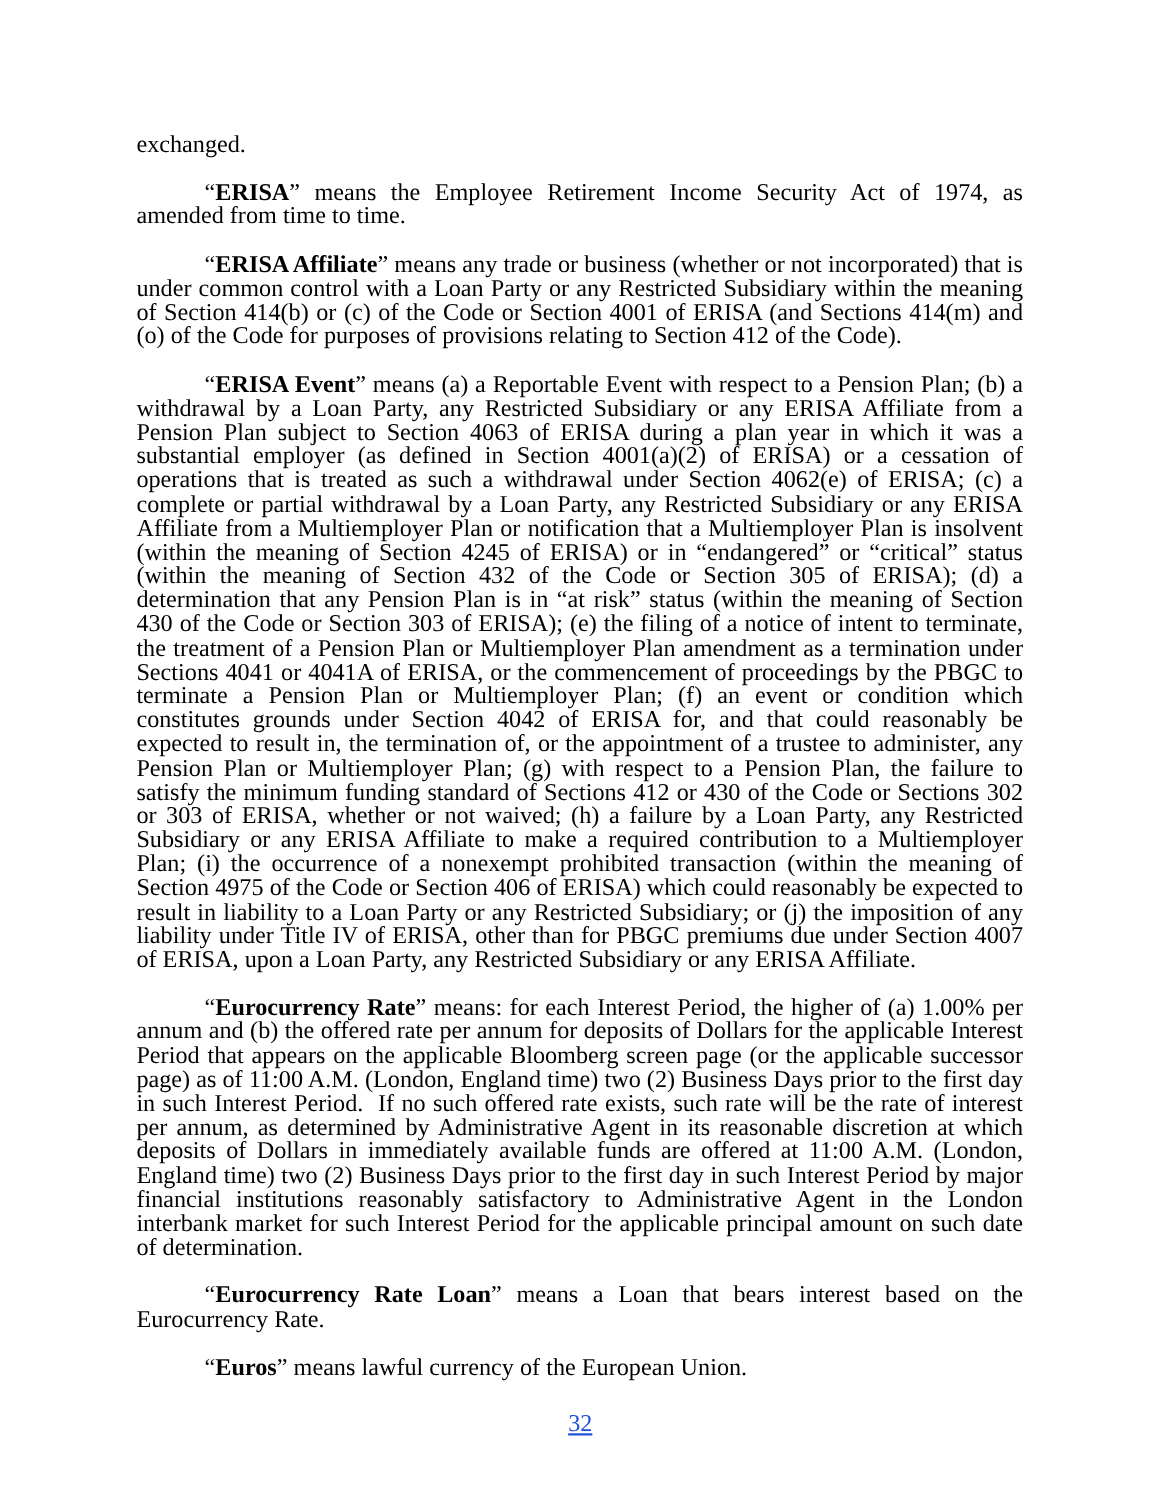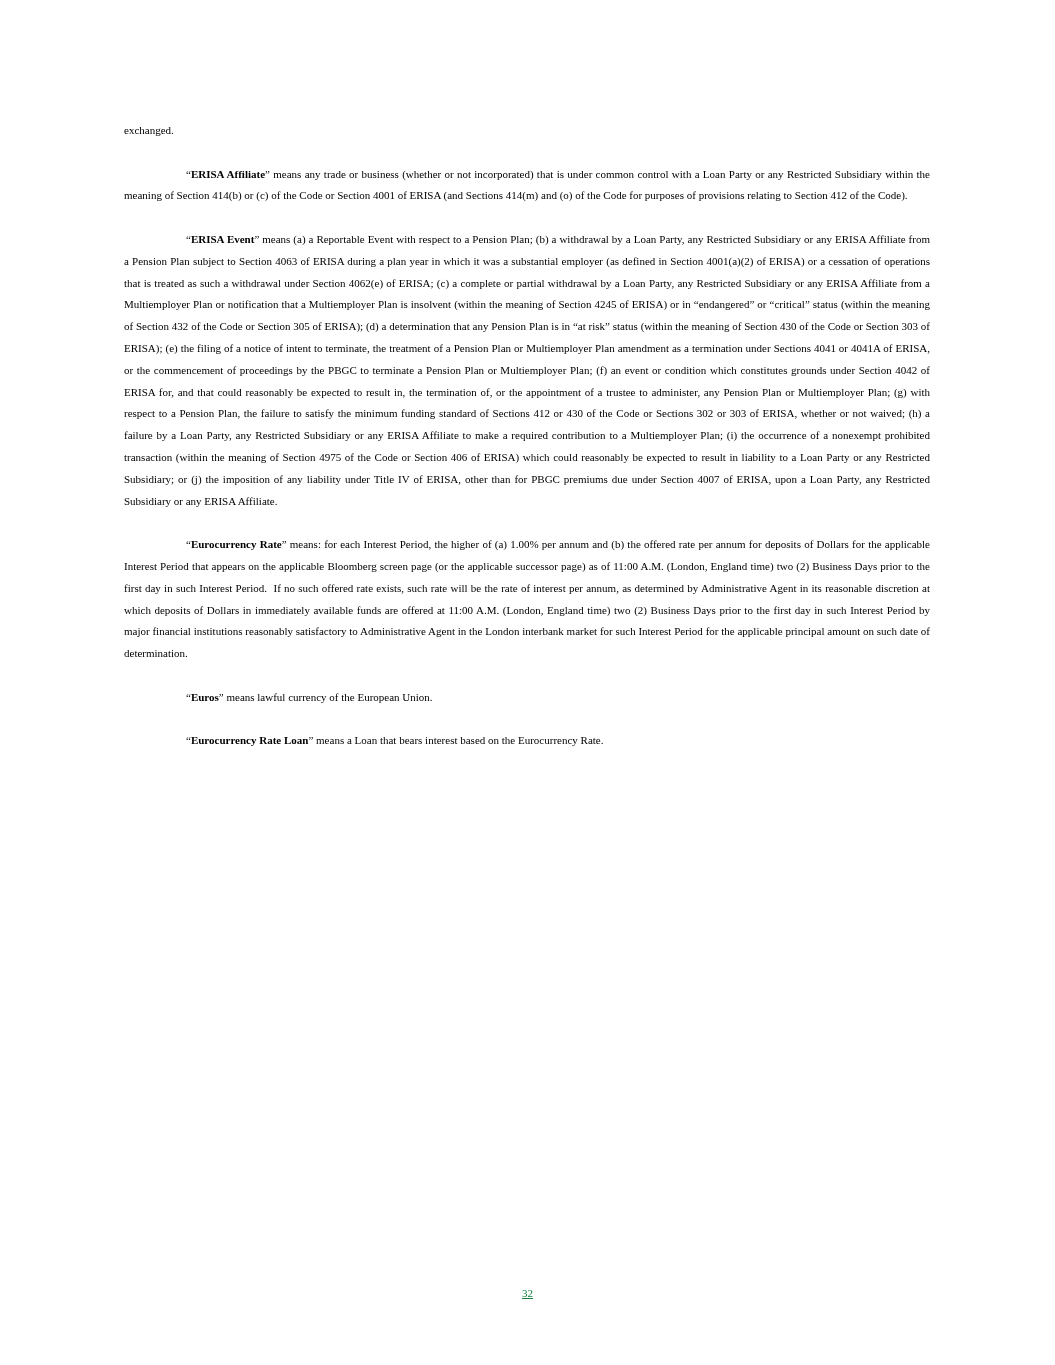--- a/index.html
+++ b/index.html
@@ -9,21 +9,21 @@
   }
   .page {
     position: relative;
     width: 1055px;
     height: 1365px;
     margin: 0 auto;
     background: #ffffff;
     box-sizing: border-box;
     padding: 120px 125px 0 124px;
     font-family: "Liberation Serif", "DejaVu Serif", serif;
-    font-size: 11px;
+    font-size: 22px;
     line-height: 21.8px;
     color: #000000;
     overflow: hidden;
   }
   p.para {
     margin: 0 0 21.8px 0;
     text-align: justify;
     text-indent: 62px;
   }
   p.para.no-indent {
@@ -33,41 +33,42 @@
     font-weight: bold;
   }
   .footer {
     position: absolute;
     left: 0;
     right: 0;
     bottom: 60px;
     text-align: center;
   }
   .pagenum {
-    color: #15803d;
+    color: #1d4ed8;
     text-decoration: underline;
     cursor: pointer;
   }
 </style>
 </head>
 <body>
 
 <div class="page">
 
   <p class="para no-indent"><span>exchanged.</span></p>
 
+  <p class="para"><span>“</span><span class="term">ERISA</span><span>” means the Employee Retirement Income Security Act of 1974, as amended from time to time.</span></p>
 
   <p class="para"><span>“</span><span class="term">ERISA Affiliate</span><span>” means any trade or business (whether or not incorporated) that is under common control with a Loan Party or any Restricted Subsidiary within the meaning of Section 414(b) or (c) of the Code or Section 4001 of ERISA (and Sections 414(m) and (o) of the Code for purposes of provisions relating to Section 412 of the Code).</span></p>
 
   <p class="para"><span>“</span><span class="term">ERISA Event</span><span>” means (a) a Reportable Event with respect to a Pension Plan; (b) a withdrawal by a Loan Party, any Restricted Subsidiary or any ERISA Affiliate from a Pension Plan subject to Section 4063 of ERISA during a plan year in which it was a substantial employer (as defined in Section 4001(a)(2) of ERISA) or a cessation of operations that is treated as such a withdrawal under Section 4062(e) of ERISA; (c) a complete or partial withdrawal by a Loan Party, any Restricted Subsidiary or any ERISA Affiliate from a Multiemployer Plan or notification that a Multiemployer Plan is insolvent (within the meaning of Section 4245 of ERISA) or in “endangered” or “critical” status (within the meaning of Section 432 of the Code or Section 305 of ERISA); (d) a determination that any Pension Plan is in “at risk” status (within the meaning of Section 430 of the Code or Section 303 of ERISA); (e) the filing of a notice of intent to terminate, the treatment of a Pension Plan or Multiemployer Plan amendment as a termination under Sections 4041 or 4041A of ERISA, or the commencement of proceedings by the PBGC to terminate a Pension Plan or Multiemployer Plan; (f) an event or condition which constitutes grounds under Section 4042 of ERISA for, and that could reasonably be expected to result in, the termination of, or the appointment of a trustee to administer, any Pension Plan or Multiemployer Plan; (g) with respect to a Pension Plan, the failure to satisfy the minimum funding standard of Sections 412 or 430 of the Code or Sections 302 or 303 of ERISA, whether or not waived; (h) a failure by a Loan Party, any Restricted Subsidiary or any ERISA Affiliate to make a required contribution to a Multiemployer Plan; (i) the occurrence of a nonexempt prohibited transaction (within the meaning of Section 4975 of the Code or Section 406 of ERISA) which could reasonably be expected to result in liability to a Loan Party or any Restricted Subsidiary; or (j) the imposition of any liability under Title IV of ERISA, other than for PBGC premiums due under Section 4007 of ERISA, upon a Loan Party, any Restricted Subsidiary or any ERISA Affiliate.</span></p>
 
 
   <p class="para"><span>“</span><span class="term">Eurocurrency Rate</span><span>” means: for each Interest Period, the higher of (a) 1.00% per annum and (b) the offered rate per annum for deposits of Dollars for the applicable Interest Period that appears on the applicable Bloomberg screen page (or the applicable successor page) as of 11:00 A.M. (London, England time) two (2) Business Days prior to the first day in such Interest Period.&nbsp; If no such offered rate exists, such rate will be the rate of interest per annum, as determined by Administrative Agent in its reasonable discretion at which deposits of Dollars in immediately available funds are offered at 11:00 A.M. (London, England time) two (2) Business Days prior to the first day in such Interest Period by major financial institutions reasonably satisfactory to Administrative Agent in the London interbank market for such Interest Period for the applicable principal amount on such date of determination.</span></p>
 
+  <p class="para"><span>“</span><span class="term">Eurocurrency Rate Loan</span><span>” means a Loan that bears interest based on the Eurocurrency Rate.</span></p>
+
   <p class="para"><span>“</span><span class="term">Euros</span><span>” means lawful currency of the European Union.</span></p>
-
-  <p class="para"><span>“</span><span class="term">Eurocurrency Rate Loan</span><span>” means a Loan that bears interest based on the Eurocurrency Rate.</span></p>
 
   <div class="footer">
     <span class="pagenum">32</span>
   </div>
 
 </div>
 
 </body></html>

